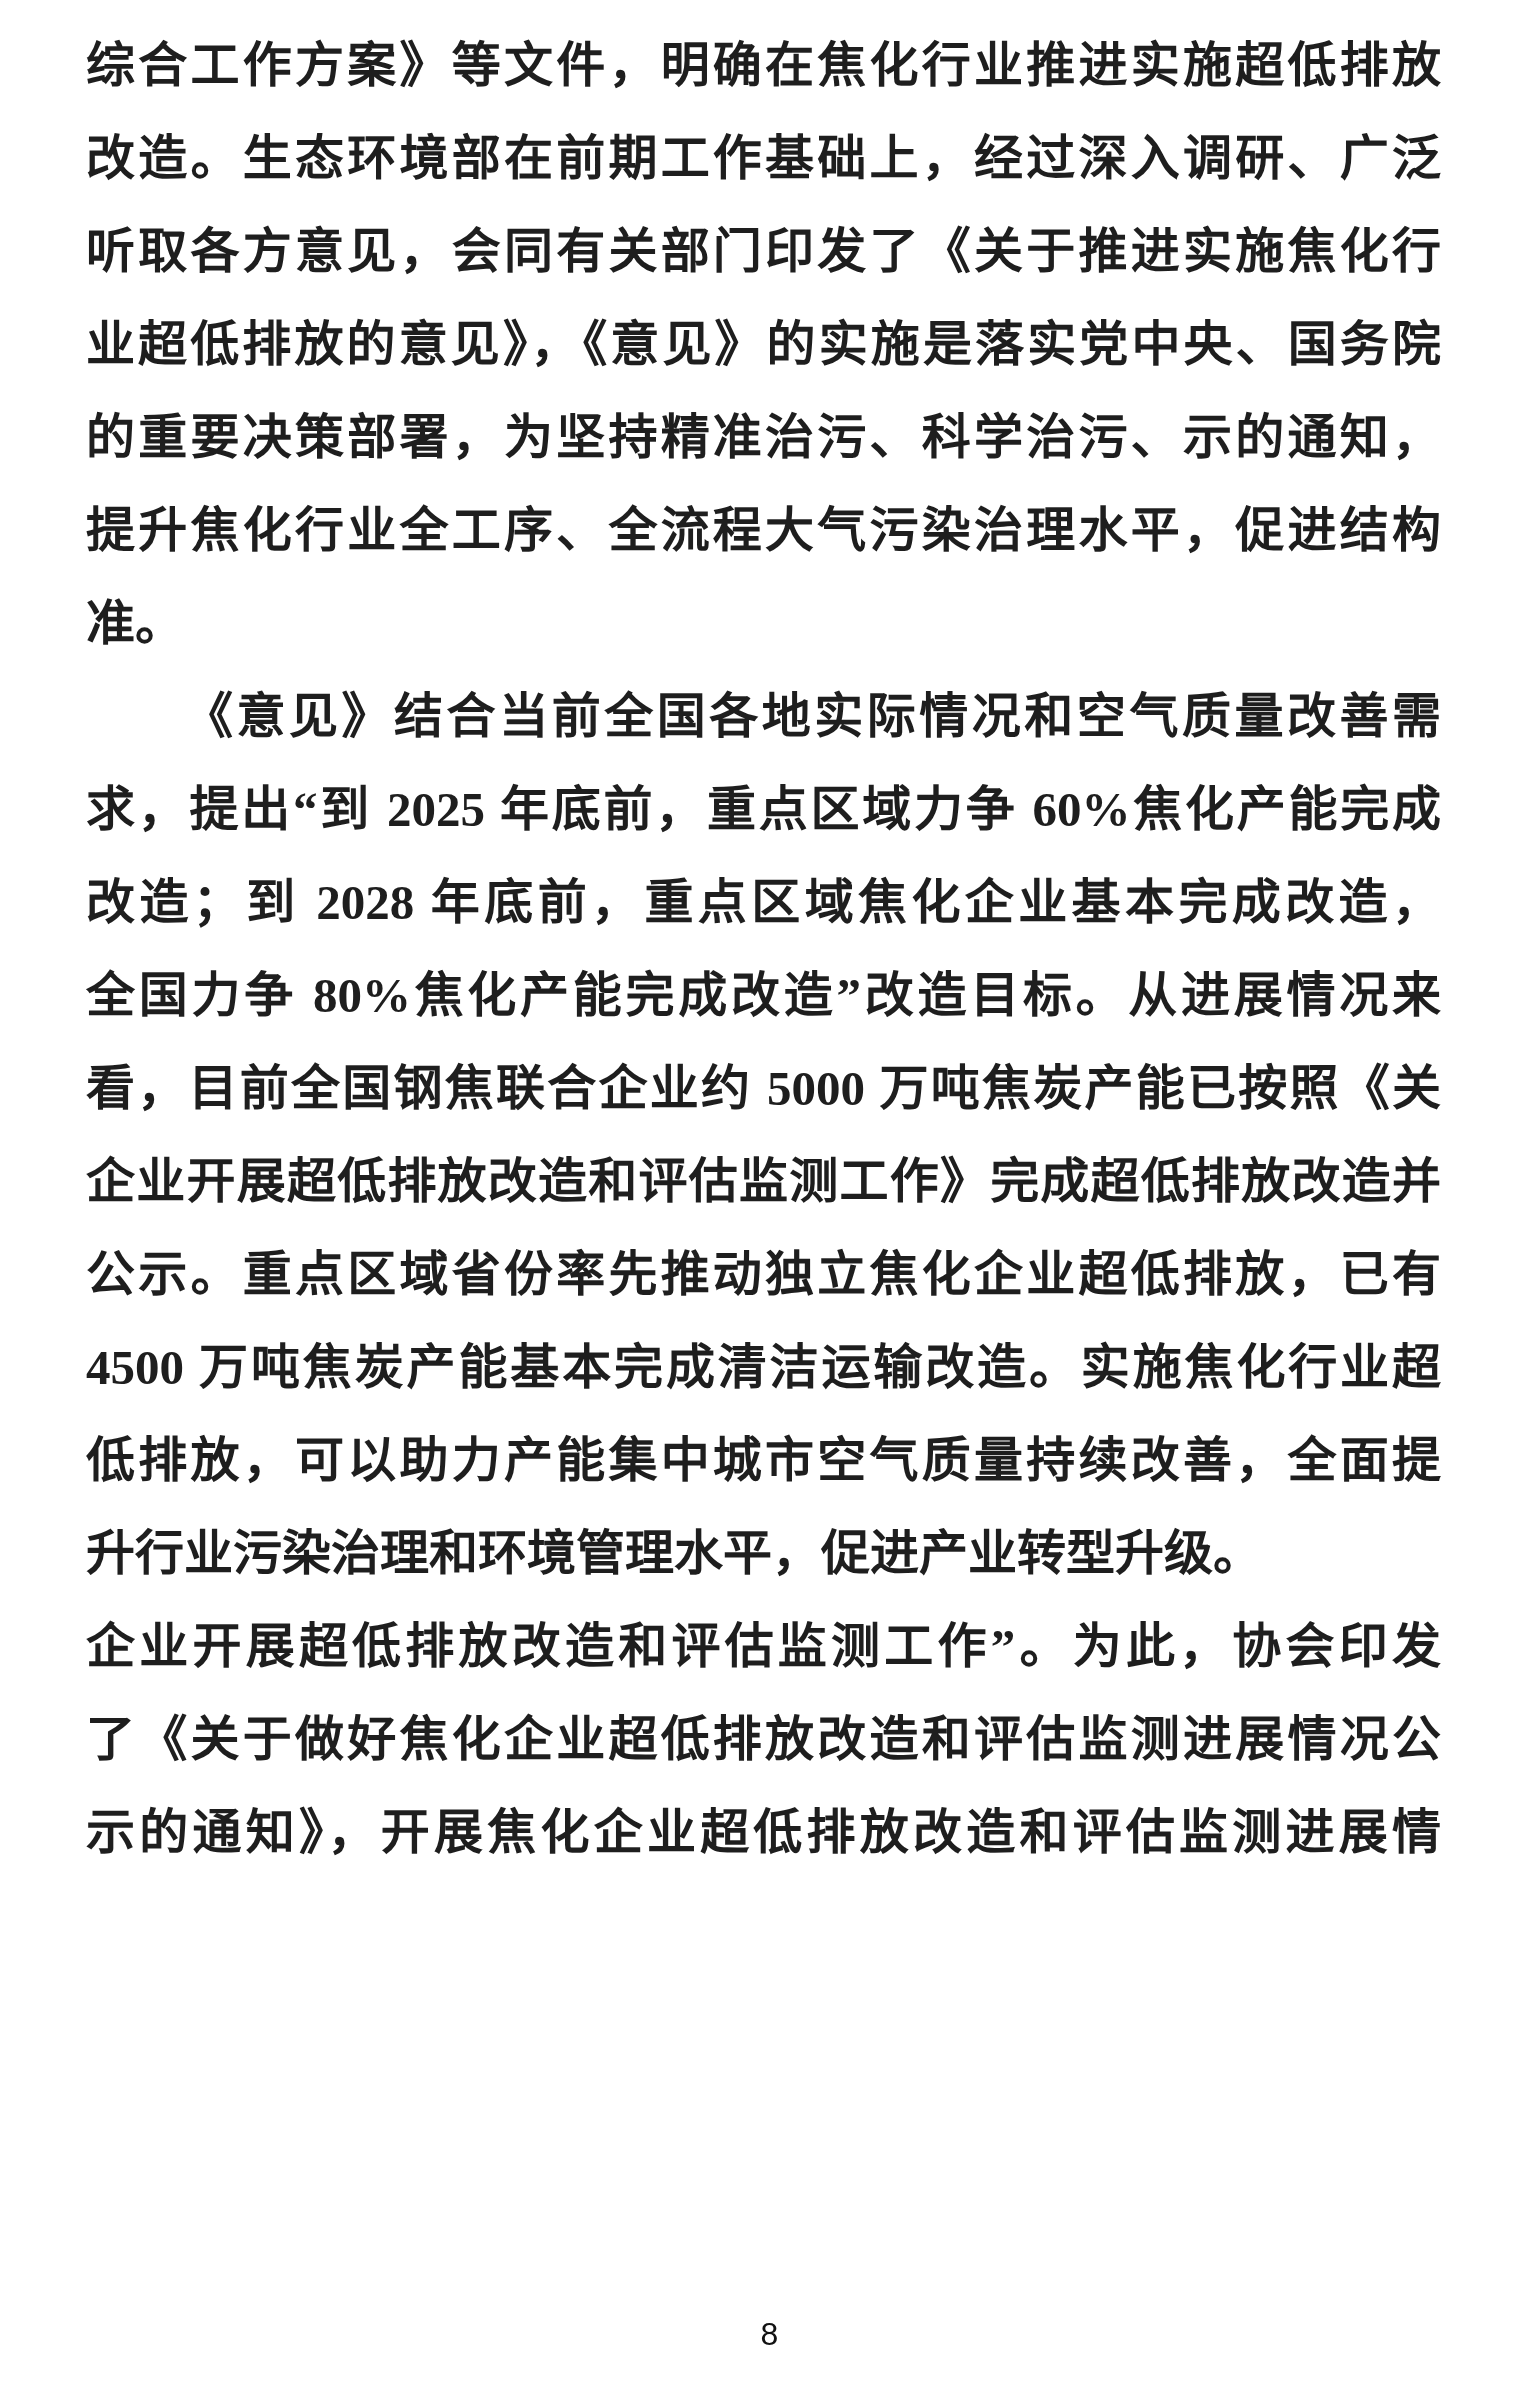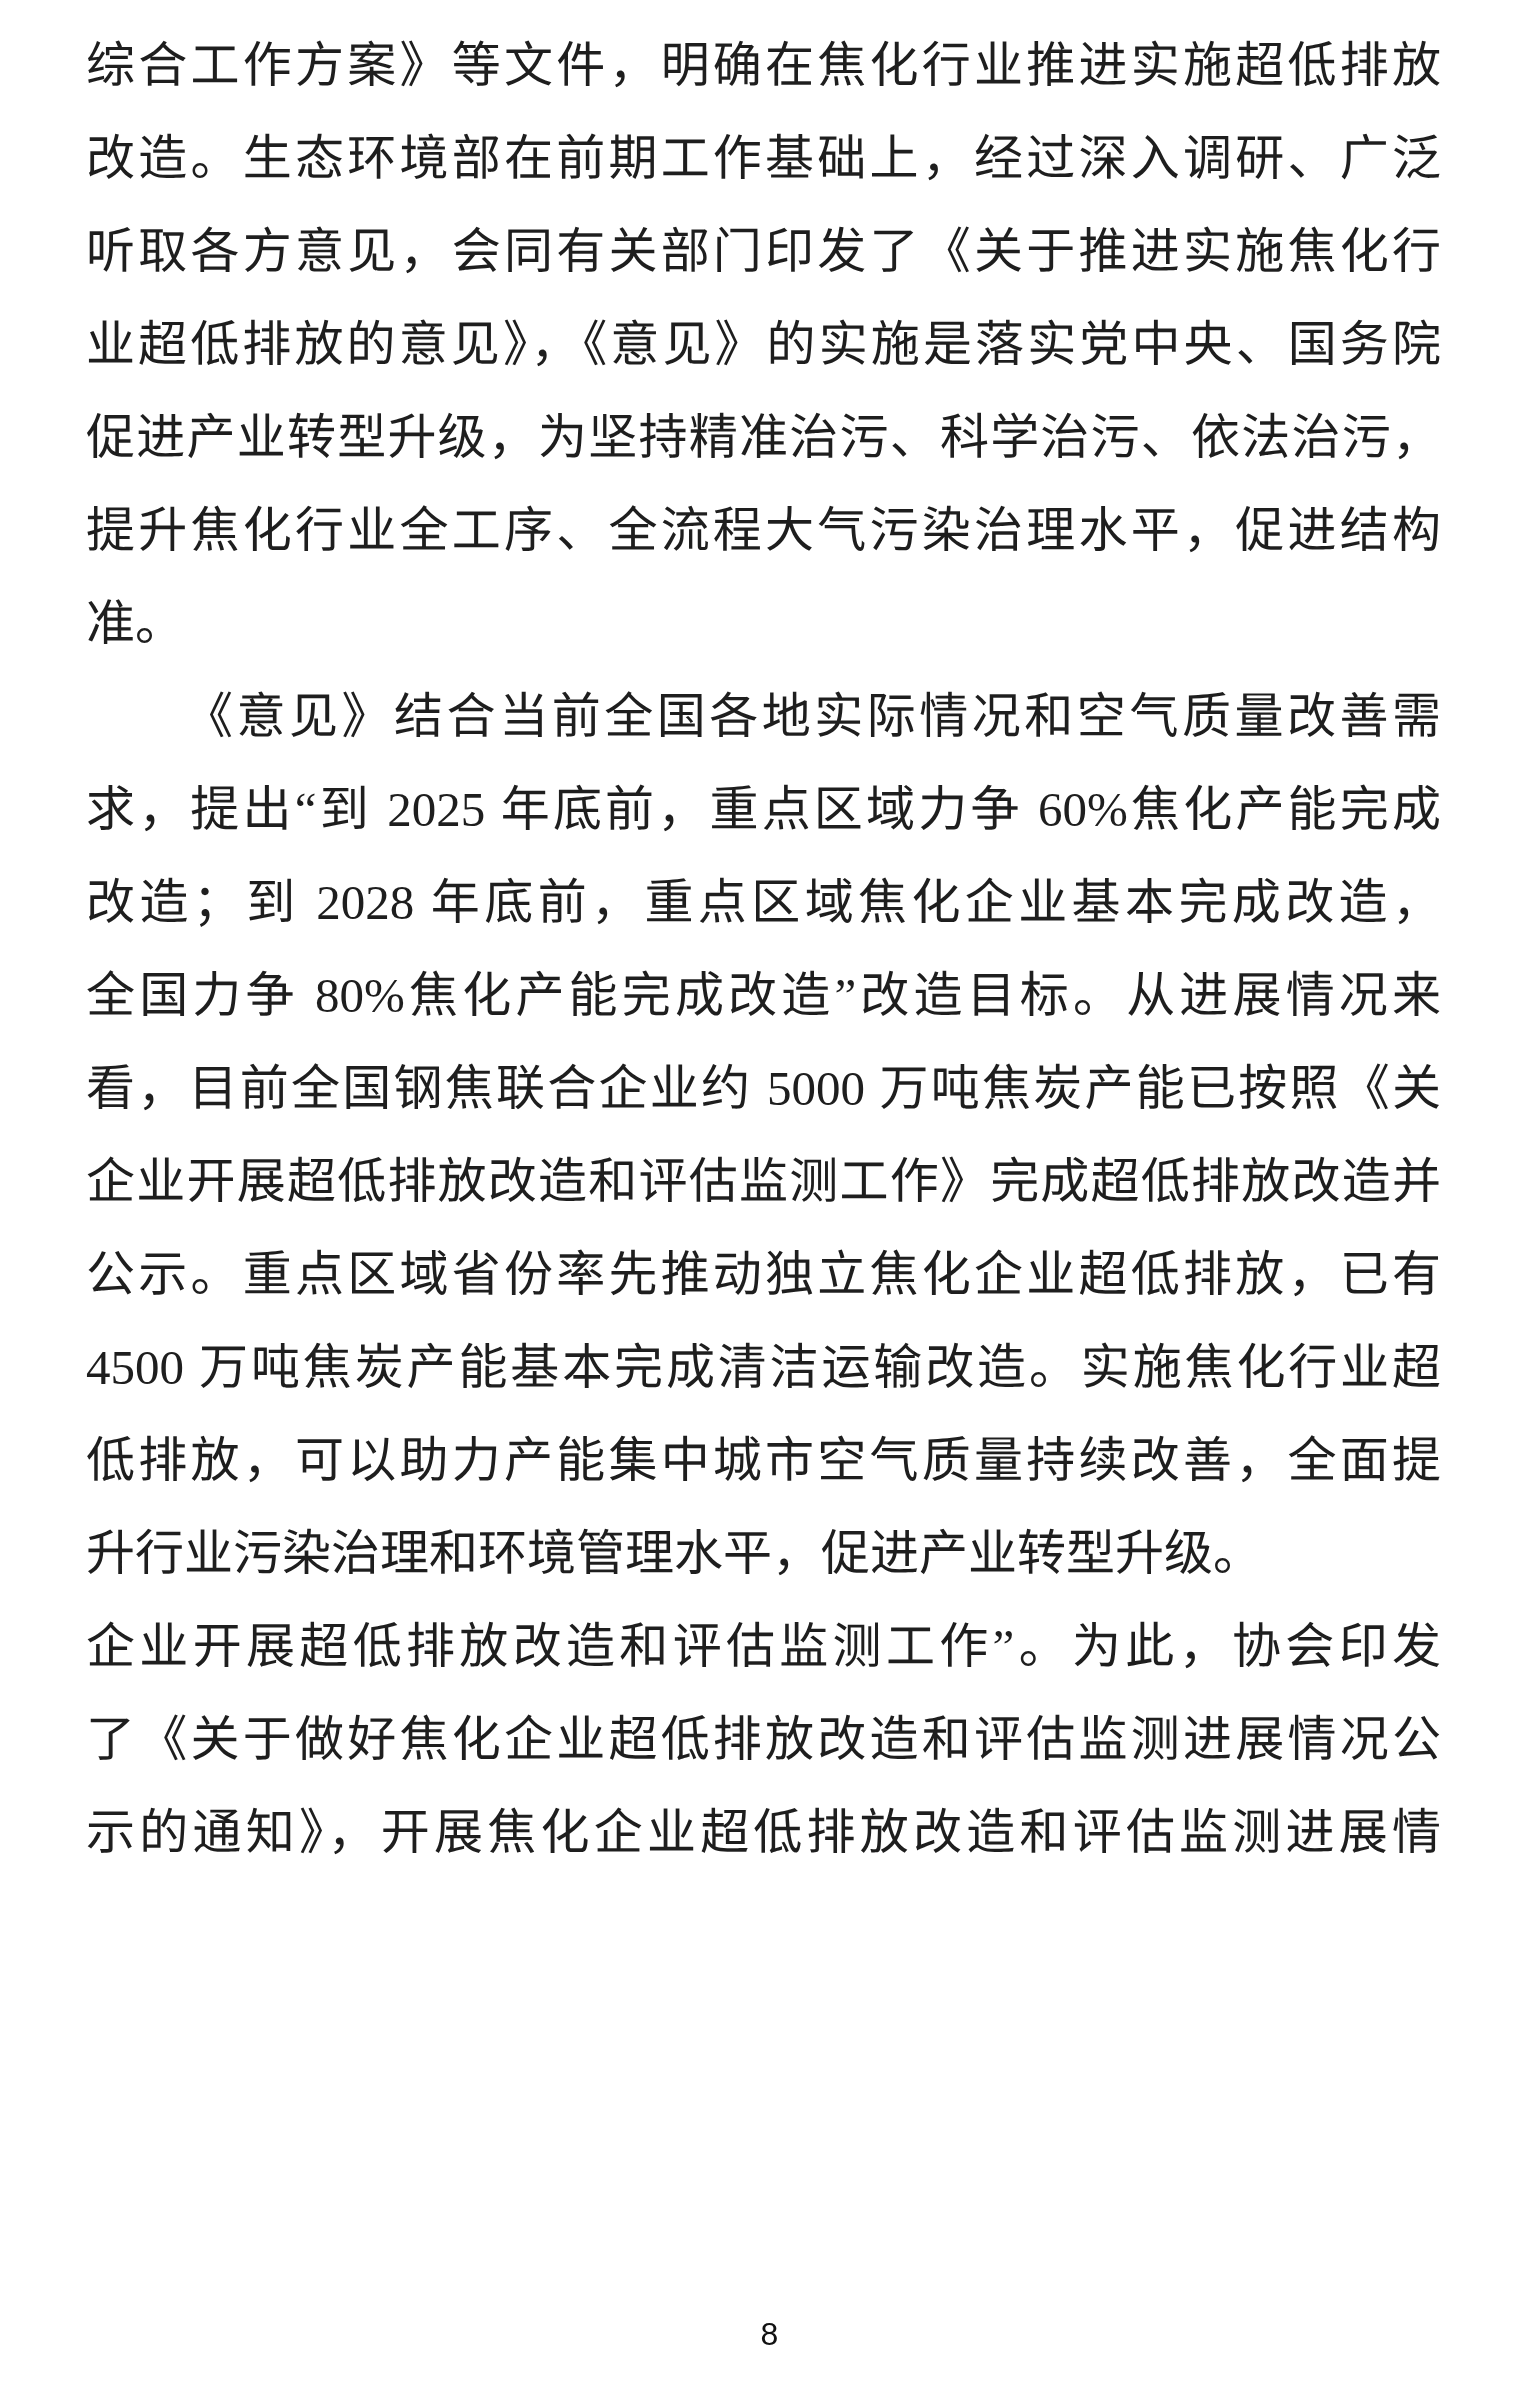--- a/index.html
+++ b/index.html
@@ -16,21 +16,21 @@
     font-family: "Liberation Serif", "DejaVu Serif", serif;
     color: #1e1e1e;
   }
   .text-block {
     position: absolute;
     left: 86px;
     right: 98px;
     top: 19px;
     font-size: 49px;
     line-height: 93px;
-    font-weight: 400;
+    font-weight: 700;
     letter-spacing: 0;
   }
   .line {
     height: 93px;
     white-space: normal;
     text-align: left;
   }
   .line.justify {
     text-align: justify;
     text-align-last: justify;
@@ -55,21 +55,21 @@
 </style>
 </head>
 <body>
 
 <div class="page">
   <div class="text-block">
       <div class="line justify">综合工作方案》等文件，明确在焦化行业推进实施超低排放</div>
       <div class="line justify">改造。生态环境部在前期工作基础上，经过深入调研、广泛</div>
       <div class="line justify">听取各方意见，会同有关部门印发了《关于推进实施焦化行</div>
       <div class="line justify">业超低排放的意见》，《意见》的实施是落实党中央、国务院</div>
-      <div class="line justify">促进产业转型升级，为坚持精准治污、科学治污、依法治污，</div>
+      <div class="line justify">的重要决策部署，为坚持精准治污、科学治污、示的通知，</div>
       <div class="line justify">提升焦化行业全工序、全流程大气污染治理水平，促进结构</div>
       <div class="line">准。</div>
       <div class="line justify indent">《意见》结合当前全国各地实际情况和空气质量改善需</div>
       <div class="line justify">求，提出“到 2025 年底前，重点区域力争 60%焦化产能完成</div>
       <div class="line justify">改造；到 2028 年底前，重点区域焦化企业基本完成改造，</div>
       <div class="line justify">全国力争 80%焦化产能完成改造”改造目标。从进展情况来</div>
       <div class="line justify">看，目前全国钢焦联合企业约 5000 万吨焦炭产能已按照《关</div>
       <div class="line justify">企业开展超低排放改造和评估监测工作》完成超低排放改造并</div>
       <div class="line justify">公示。重点区域省份率先推动独立焦化企业超低排放，已有</div>
       <div class="line justify">4500 万吨焦炭产能基本完成清洁运输改造。实施焦化行业超</div>

